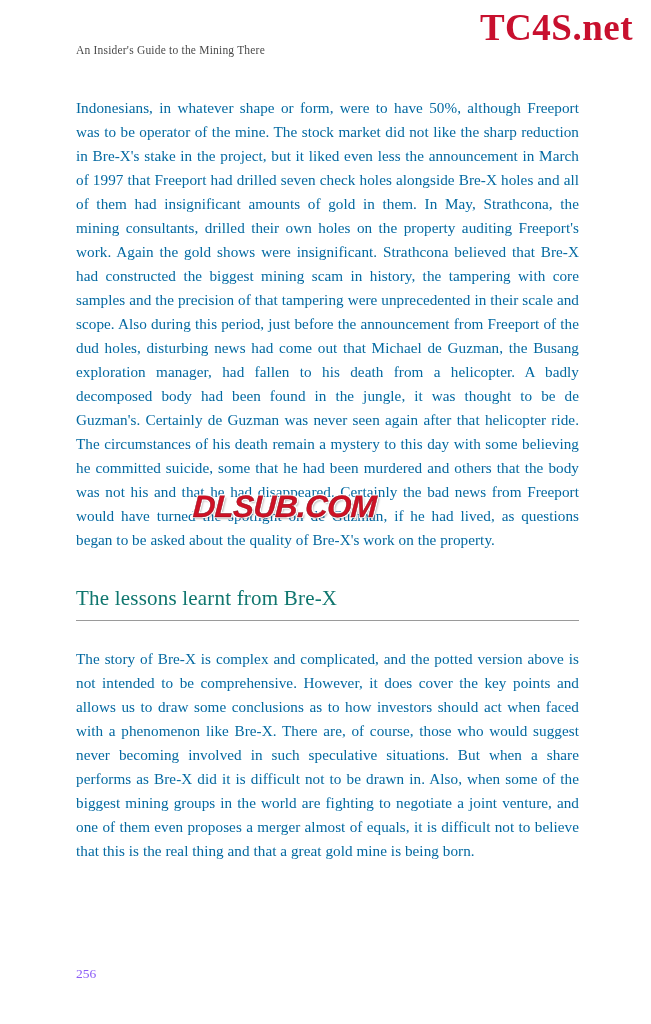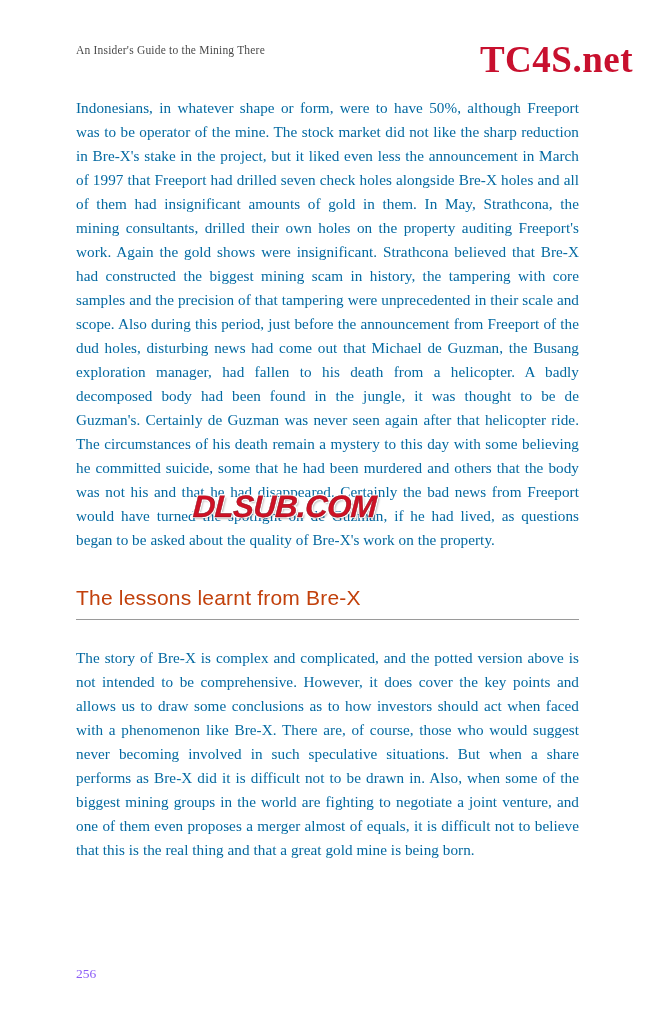--- a/index.html
+++ b/index.html
@@ -26,21 +26,20 @@
   .watermark-top {
     position: absolute;
     top: 6px;
     right: 18px;
     font-family: "Liberation Serif", serif;
     font-size: 37px;
     font-weight: 700;
     letter-spacing: 0.5px;
     color: #c8102e;
     text-shadow: 0 0 1px rgba(255,255,255,0.9);
-    margin-top: 32px;
   }
 
   
   .running-head {
     position: absolute;
     top: 44px;
     left: 76px;
     font-family: "Liberation Serif", serif;
     font-size: 11.5px;
     color: #4a4a4a;
@@ -60,24 +59,24 @@
     text-align: justify;
     text-justify: inter-word;
     font-size: 15.2px;
     line-height: 24px;
     color: #0369a1;
     letter-spacing: 0.05px;
   }
 
   h2.section {
     margin: 34px 0 0 0;
-    font-family: Liberation Sans, sans-serif;
+    font-family: Liberation Serif, serif;
     font-weight: 400;
     font-size: 21px;
-    color: #c2410c;
+    color: #0f766e;
     letter-spacing: 0.2px;
   }
   .rule {
     margin-top: 9px;
     border-bottom: 1px solid #9a9a9a;
     width: 100%;
     height: 0;
   }
   .after-rule { margin-top: 26px !important; }
 

